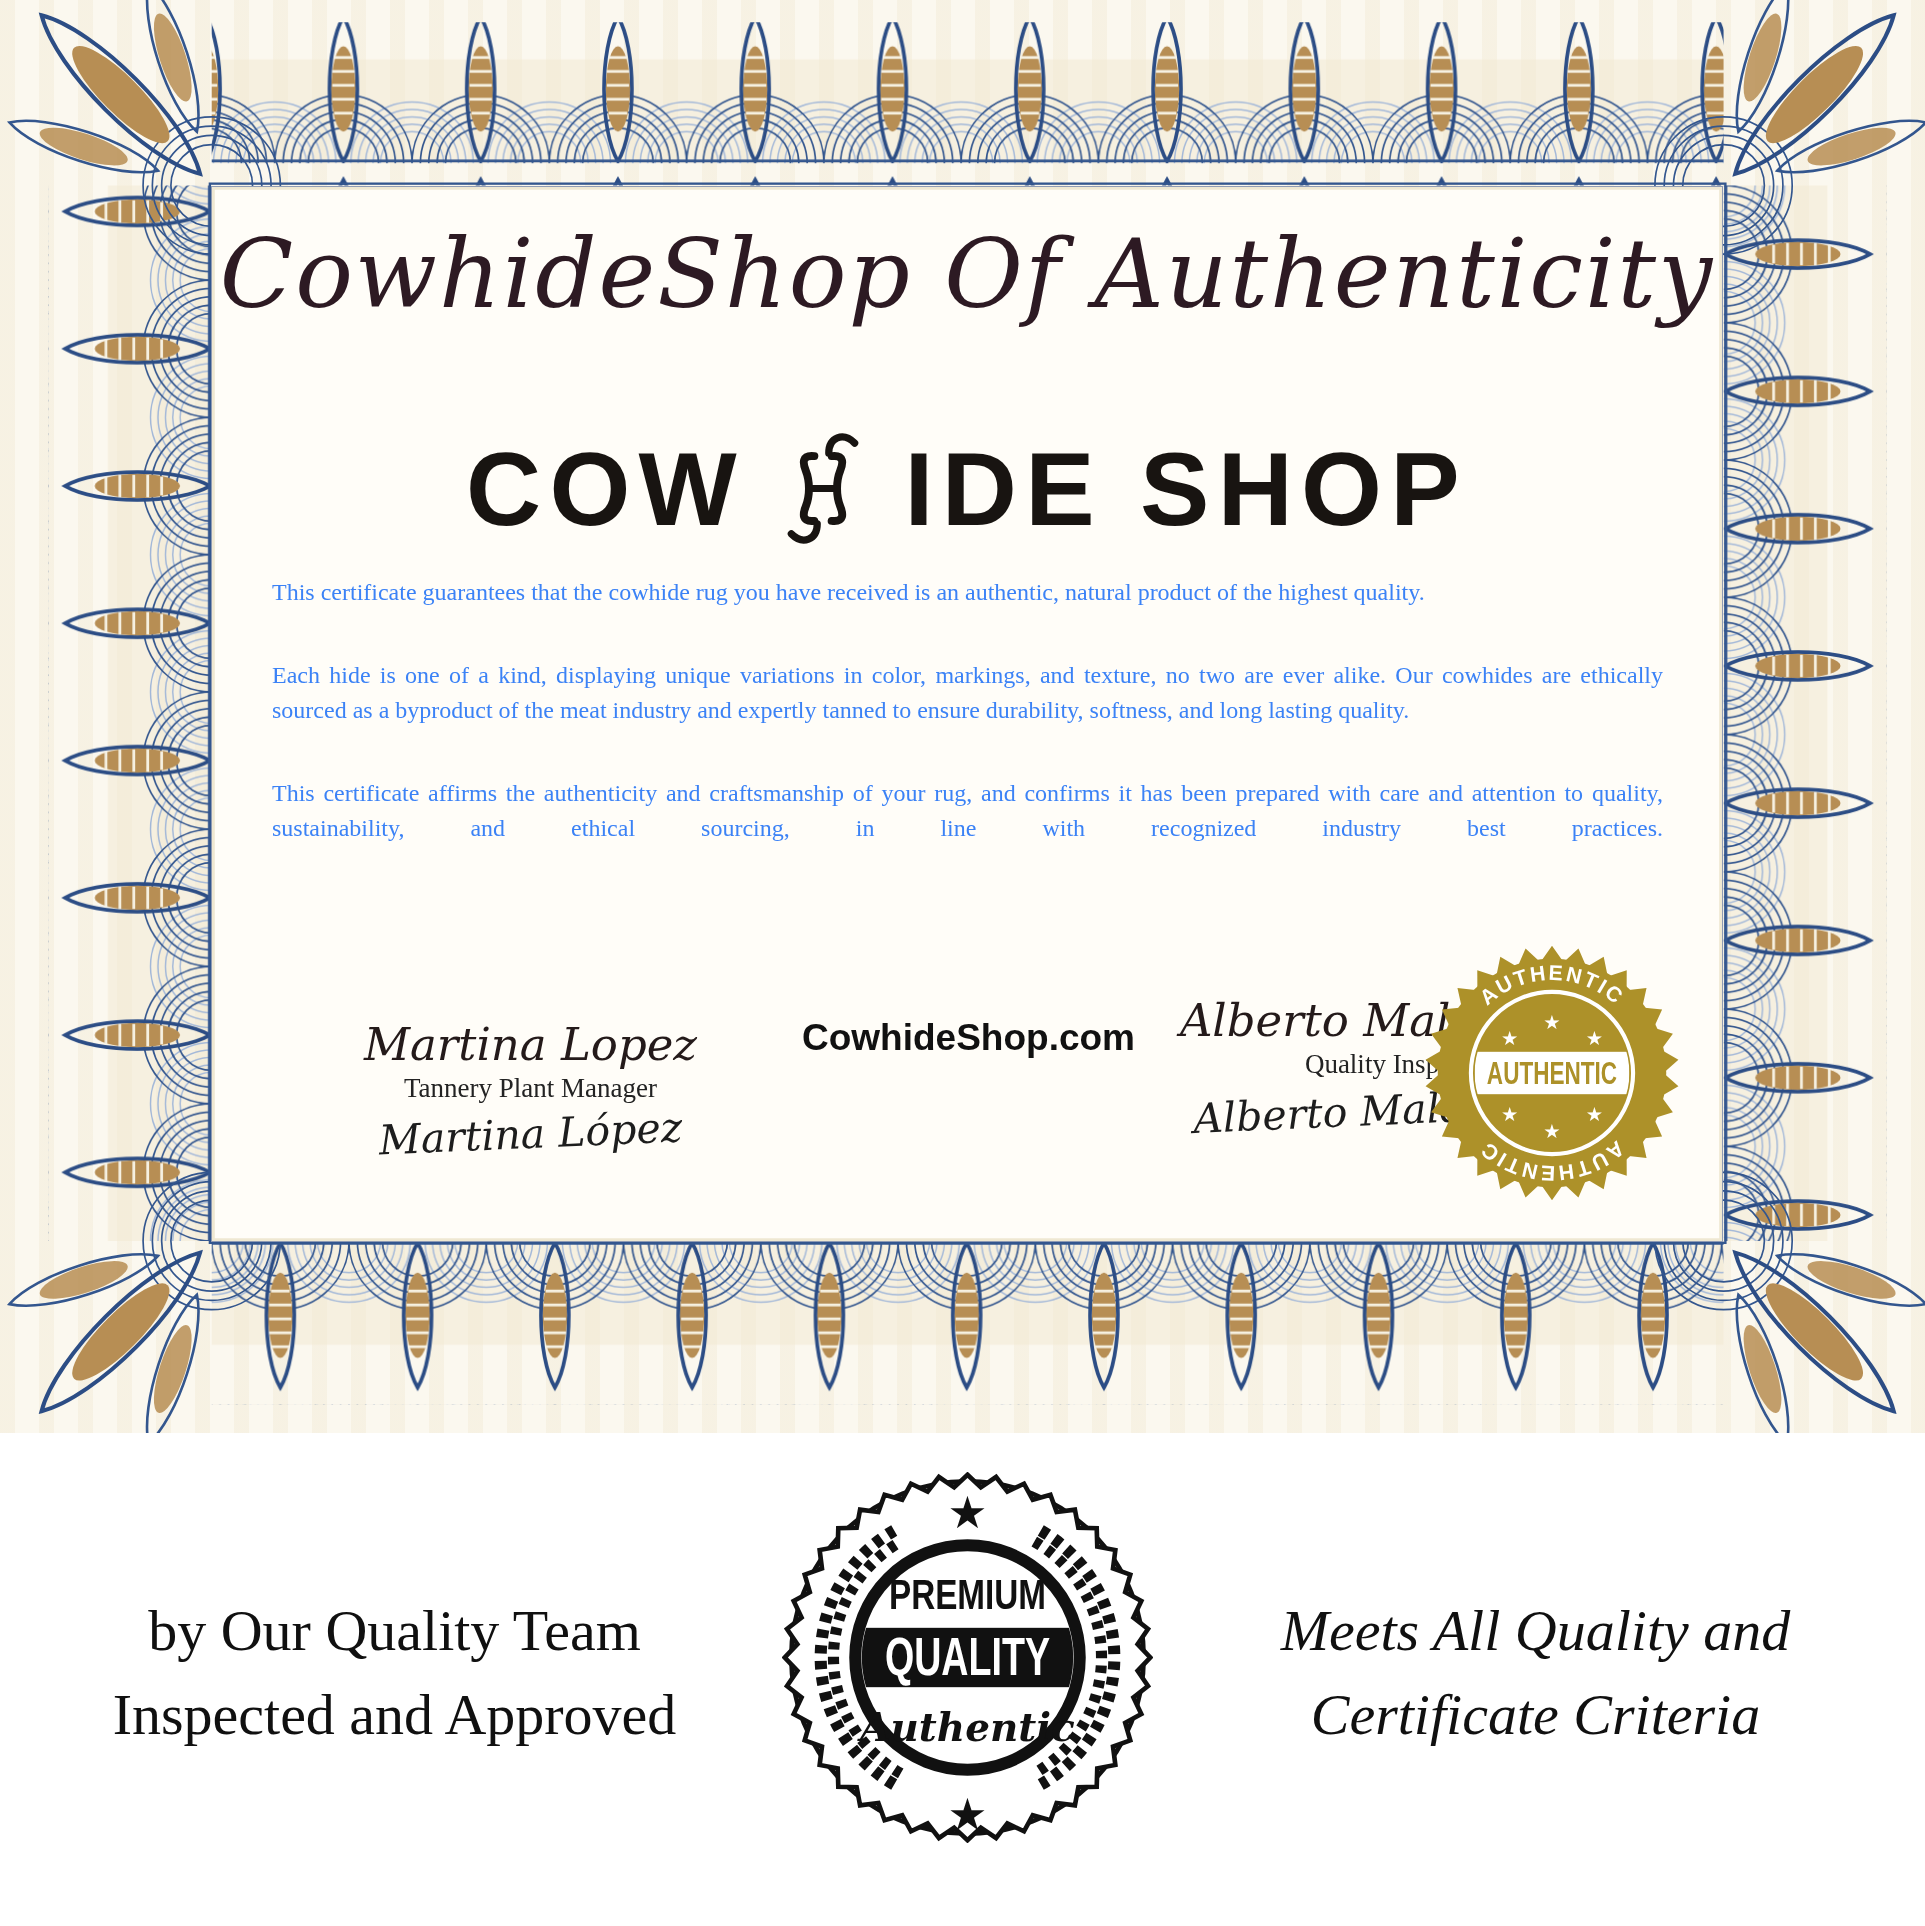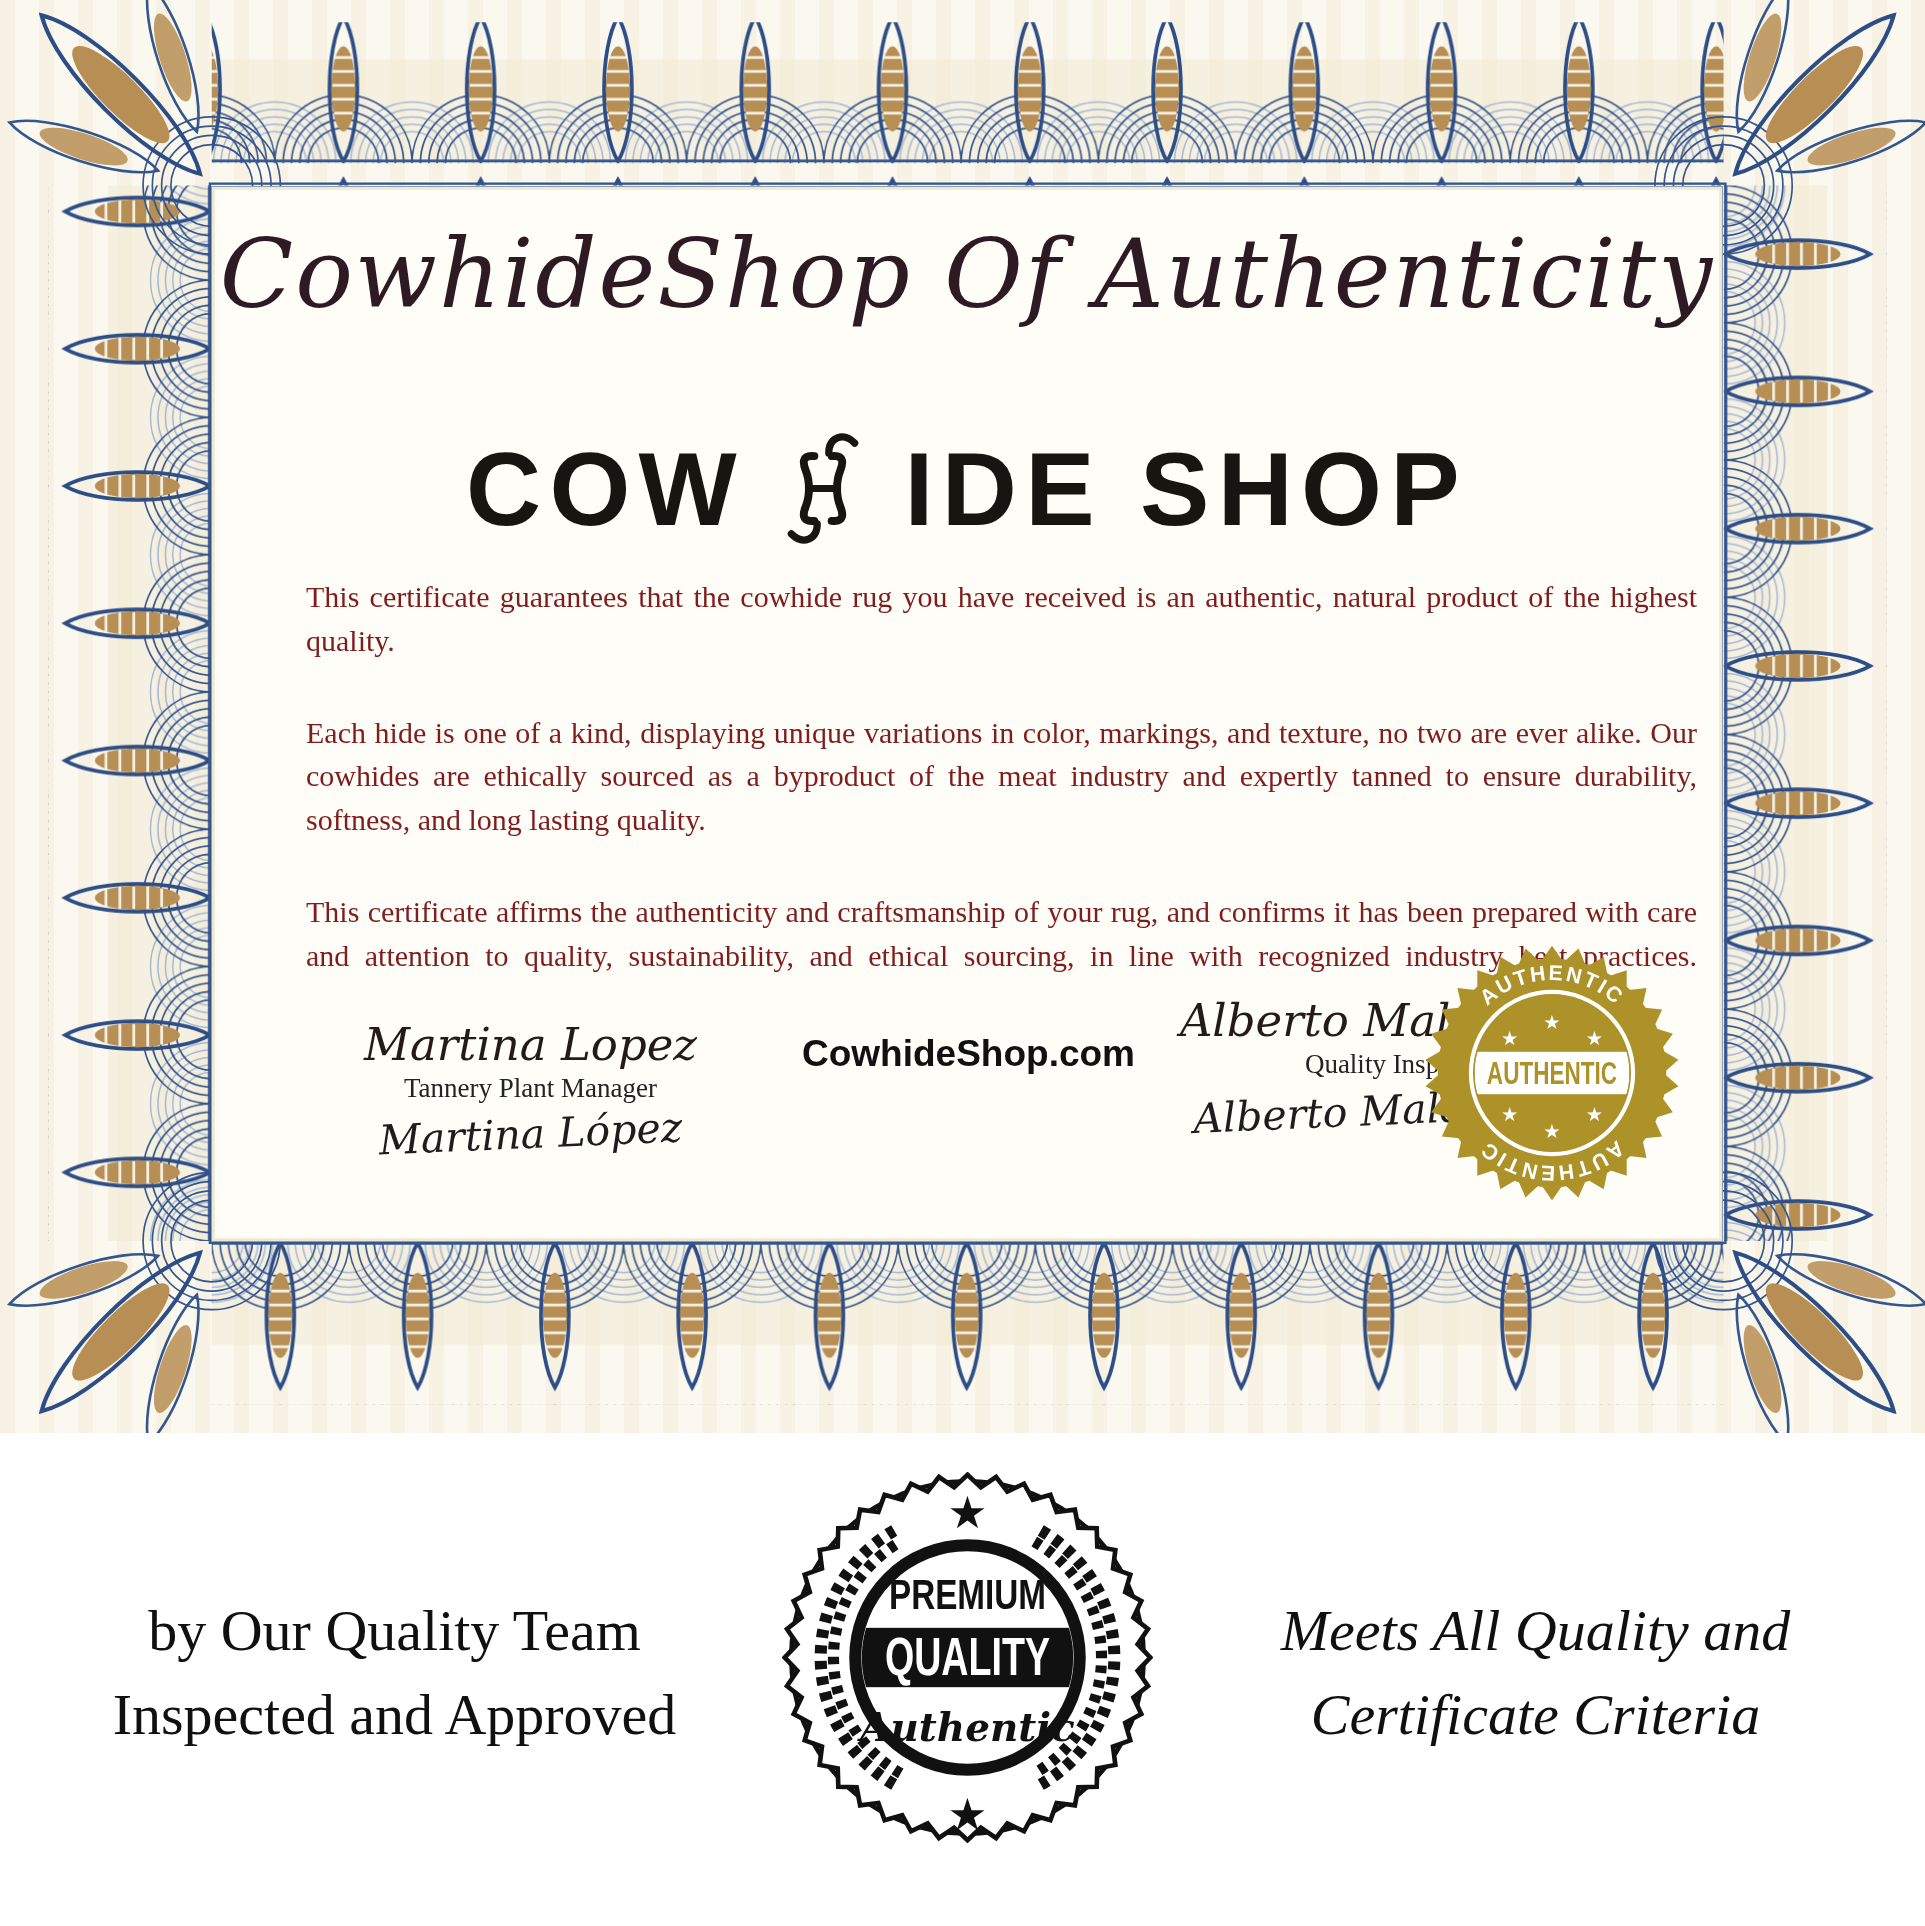--- a/index.html
+++ b/index.html
@@ -12,30 +12,30 @@
   .guilloche{position:absolute;left:0;top:0;}
   .panel{position:absolute;left:211px;top:186px;width:1512px;height:1056px;
          background:#fffdf8;border:1.9px solid #8f9bb3;box-shadow:0 0 0 2.8px #efe8d2 inset;box-sizing:border-box;}
   .cert-title{position:absolute;top:32px;left:0;width:100%;text-align:center;
       font-family:"DejaVu Serif",serif;font-style:italic;font-weight:500;
       font-size:96px;line-height:1.15;color:#2d1a23;letter-spacing:1.9px;}
   .brand{position:absolute;top:232px;left:0;width:100%;display:flex;align-items:center;justify-content:center;
       font-family:"Liberation Sans",sans-serif;font-weight:600;font-size:104px;line-height:1;
       letter-spacing:8.3px;color:#181411;gap:40px;}
   .brand .hmark{display:inline-block;width:72px;height:139px;margin:0 5.6px 0 1.9px;overflow:visible;}
-  .copy{position:absolute;top:388px;left:60px;width:1391px;font-size:30px;line-height:1.46;
-      text-align:justify;color:#7f1d1d;margin-left:34px;}
+  .copy{position:absolute;top:388px;left:60px;width:1391px;font-size:24px;line-height:1.46;
+      text-align:justify;color:#3b82f6;}
   .copy p{margin:0 0 48px 0;}
   .copy p.stretch{text-align-last:justify;}
   .sigblock{position:absolute;text-align:center;color:#1c1c1c;}
   .sig-name{font-family:"DejaVu Serif",serif;font-style:italic;font-size:45px;line-height:1.1;color:#241a1a;}
   .sig-role{font-size:27px;margin-top:3.7px;color:#232323;}
   .sig-hand{font-family:"DejaVu Serif",serif;font-style:italic;font-size:41px;margin-top:5.6px;
             transform:rotate(-2.5deg);color:#1d1d1d;}
-  .sig-site{font-family:"Liberation Sans",sans-serif;font-weight:700;font-size:37px;color:#111;margin-top:16px;}
+  .sig-site{font-family:"Liberation Sans",sans-serif;font-weight:700;font-size:37px;color:#111;}
   .sig-tag{font-family:"DejaVu Serif",serif;font-style:italic;font-size:37px;margin-top:13px;color:#191919;}
   .gold-badge{position:absolute;left:1211px;top:757px;width:258px;height:258px;}
   
   .footer{position:absolute;left:0;top:1433px;width:1926px;height:493px;background:#ffffff;}
   .caption{position:absolute;width:733px;text-align:center;font-size:58px;line-height:1.44;color:#101010;}
   .caption.left{left:28px;top:156px;}
   .caption.right{left:1169px;top:156px;font-style:italic;}
   .premium-seal{position:absolute;left:782px;top:39px;width:371px;height:371px;}
 </style>
 </head>

